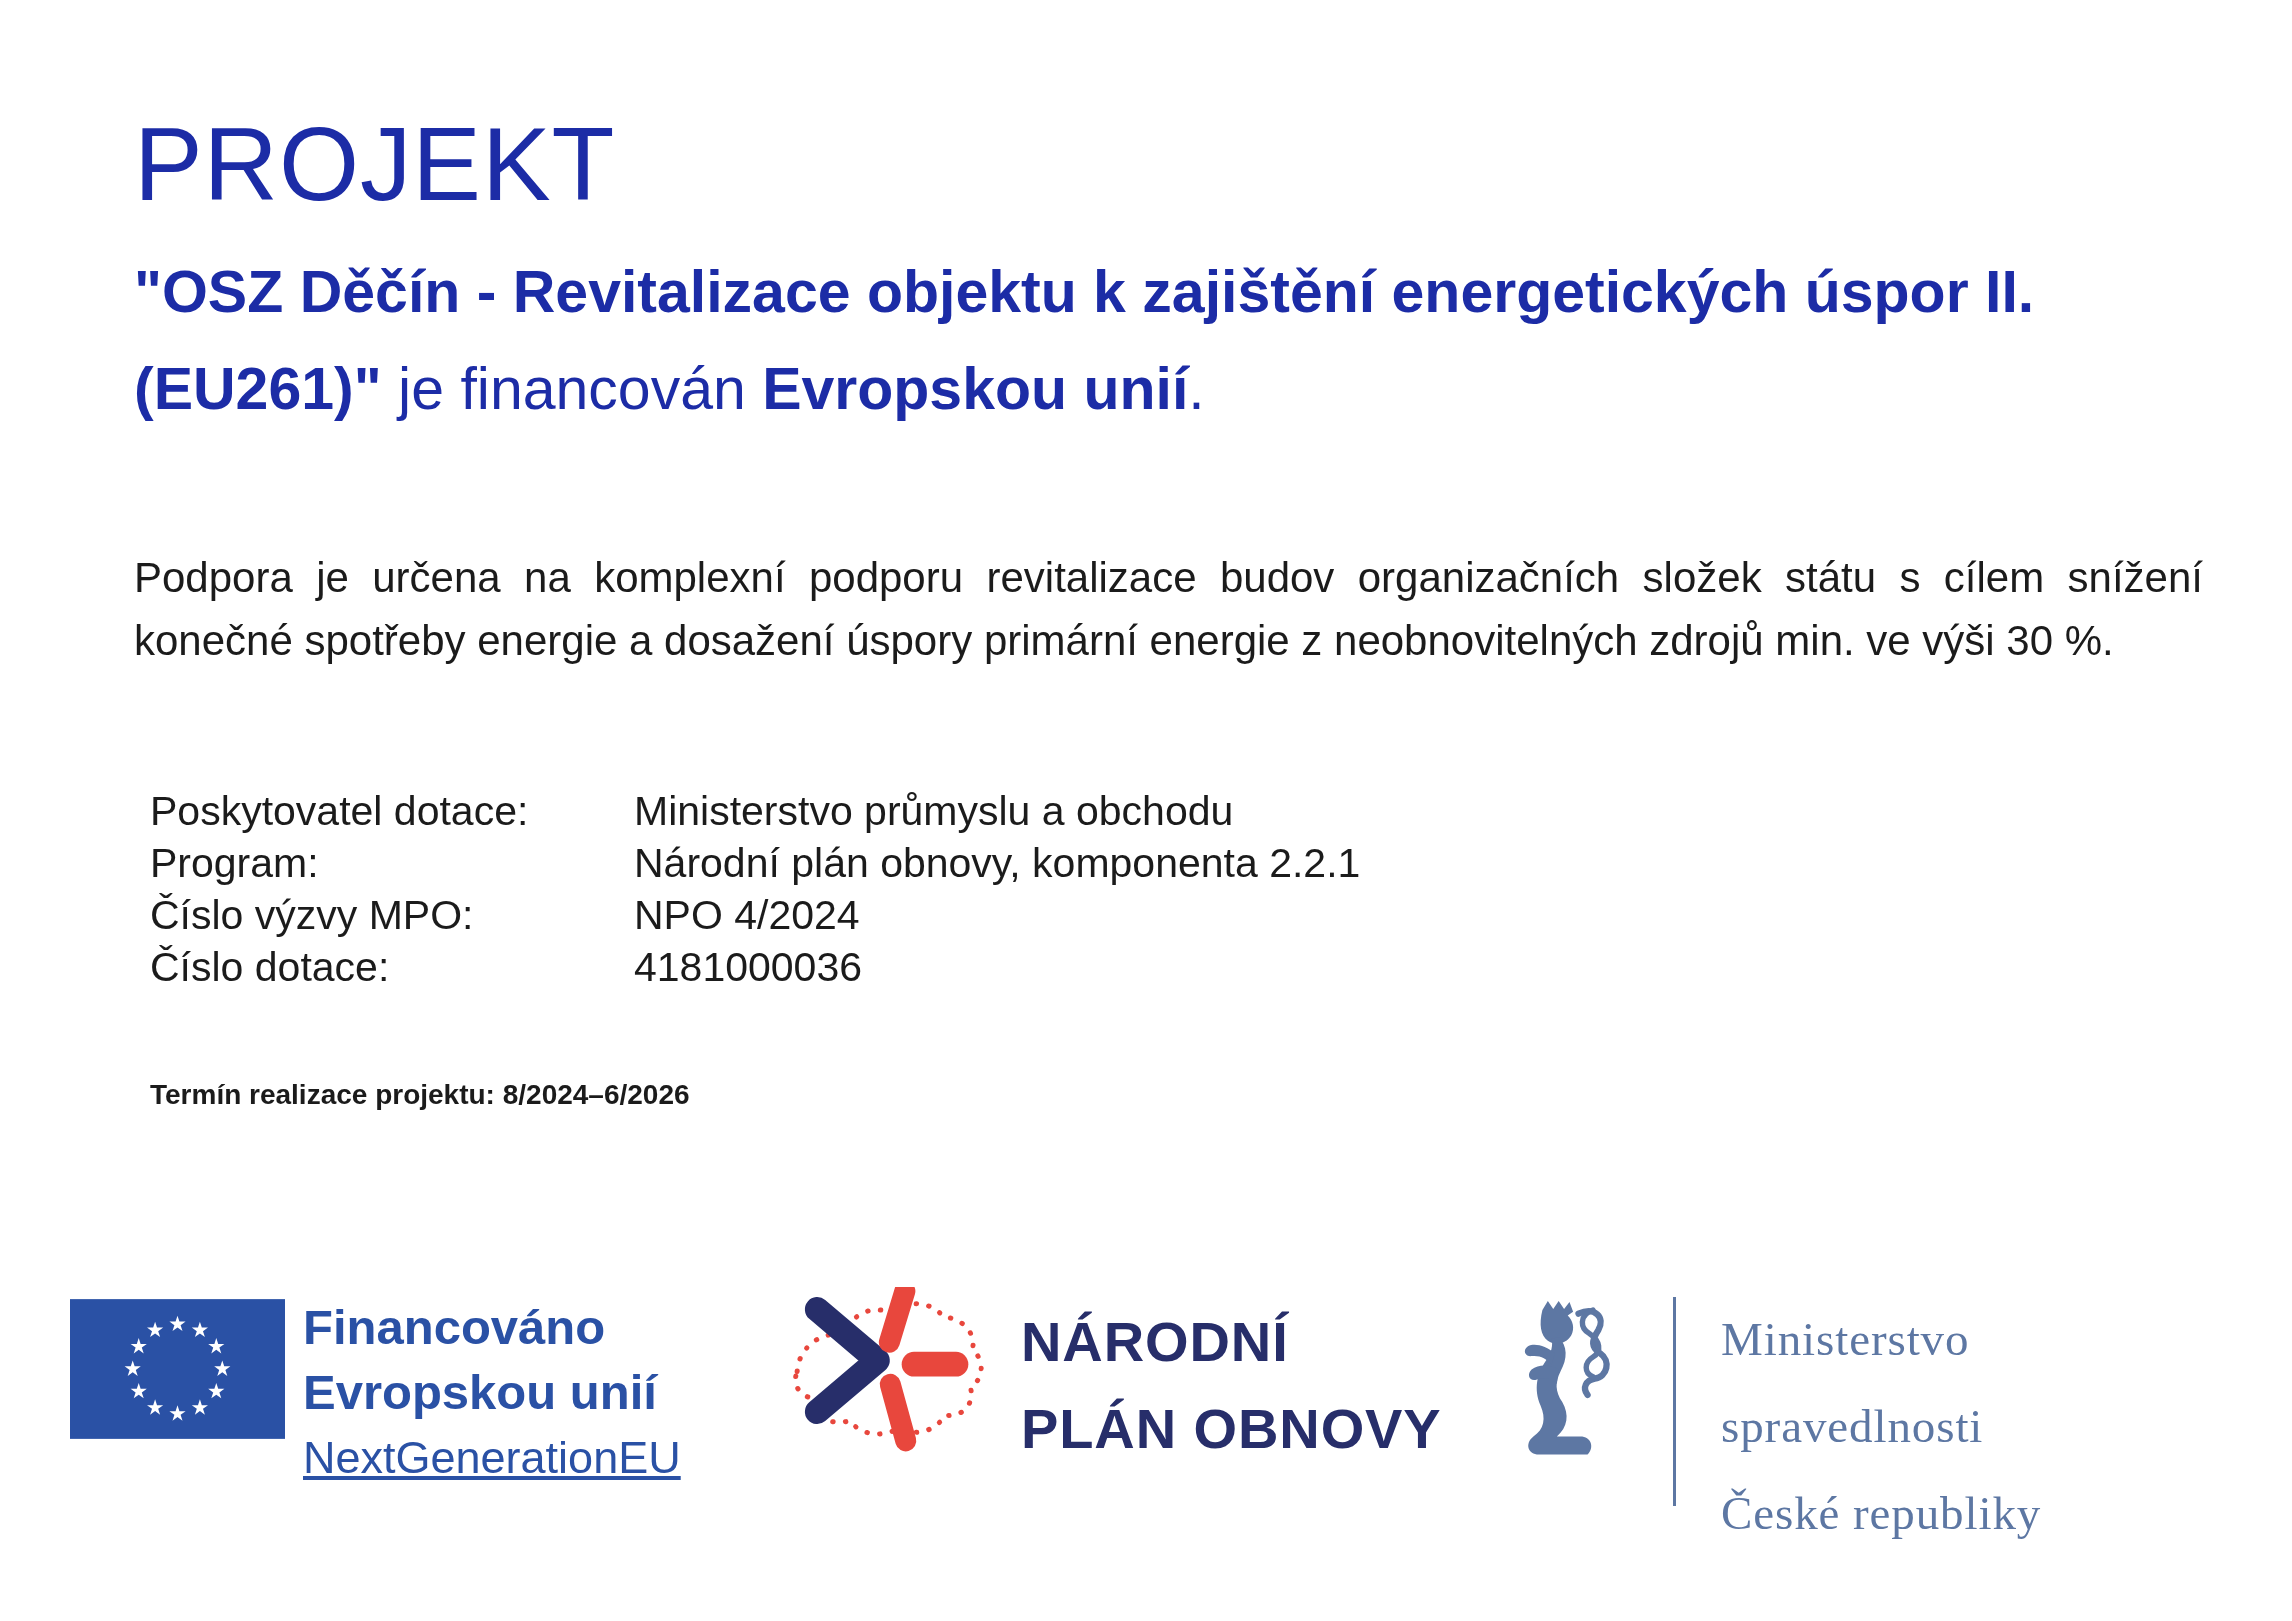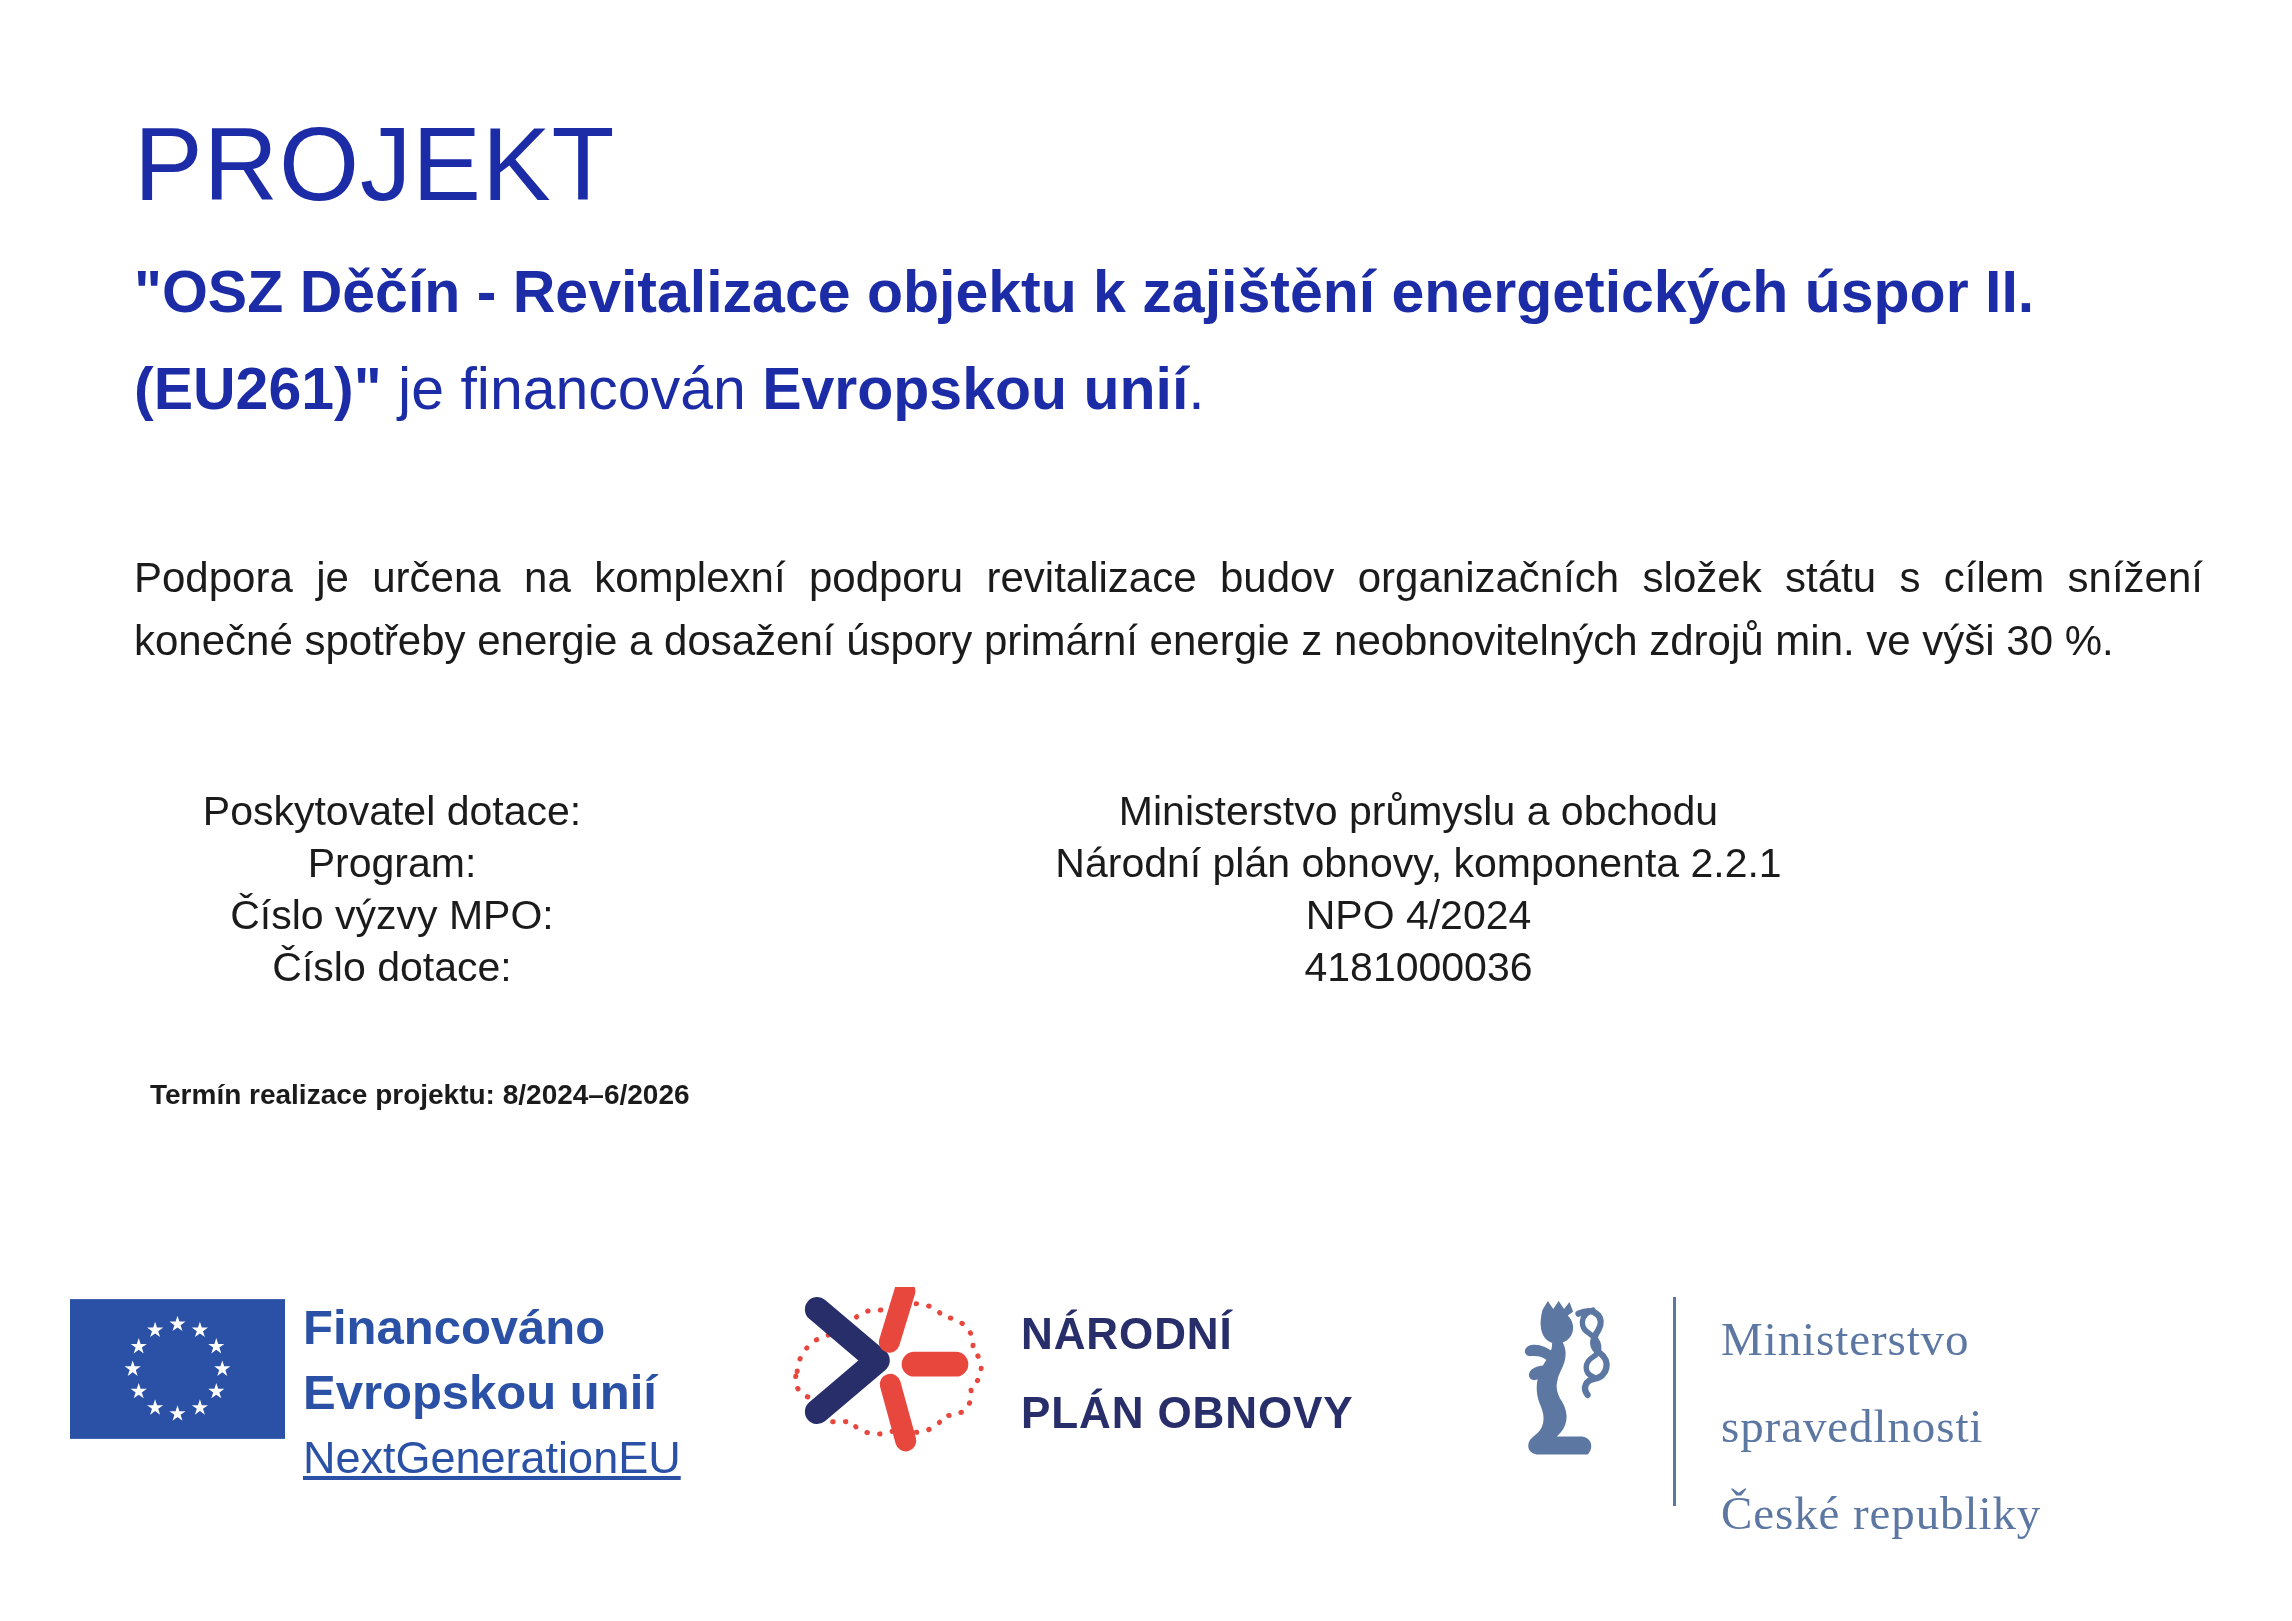--- a/index.html
+++ b/index.html
@@ -33,21 +33,21 @@
   .subtitle .b{font-weight:700;}
 
   .body-text{
     position:absolute;left:134px;top:546px;width:2069px;
     font-size:42px;line-height:63px;text-align:justify;
     color:var(--text-black);
   }
 
   .details{
     position:absolute;left:134px;top:785px;width:2069px;
-    padding-left:16px;font-size:41px;color:var(--text-black);text-align:center;
+    padding-left:16px;font-size:41px;color:var(--text-black);
   }
   .details .row{display:flex;height:52px;line-height:52px;}
   .details .label{width:484px;flex:0 0 484px;}
   .details .value{flex:1;}
 
   .term{
     position:absolute;left:150px;top:1079px;
     font-size:28px;font-weight:700;color:var(--text-black);
   }
 
@@ -58,21 +58,21 @@
   .eu-flag-bg{fill:var(--eu-blue);}
   .eu-text{left:303px;top:8px;color:var(--eu-blue);}
   .eu-line{font-size:49px;font-weight:700;line-height:65px;}
   .eu-line.light{font-size:45px;font-weight:400;text-decoration:underline;}
 
   .npo-icon{left:788px;top:0;}
   .npo-stroke-navy{stroke:var(--npo-navy);fill:none;stroke-linecap:round;stroke-linejoin:round;}
   .npo-stroke-red{stroke:var(--npo-red);fill:none;stroke-linecap:round;}
   .npo-dots{stroke:var(--npo-red);fill:none;stroke-linecap:round;stroke-dasharray:0.5 13.5;}
   .npo-text{left:1021px;top:7.2px;color:var(--npo-navy);}
-  .npo-line{font-size:44px;font-weight:800;line-height:79px;letter-spacing:0.9px;}
+  .npo-line{font-size:56px;font-weight:800;line-height:79px;letter-spacing:0.9px;margin-top:8px;}
 
   .msp-lion{left:1515px;top:14.3px;}
   .lion-fill{fill:var(--ministry-slate);}
   .lion-stroke{stroke:var(--ministry-slate);fill:none;stroke-linecap:round;}
   .msp-divider{left:1673px;top:9.9px;width:2.7px;height:209px;background:var(--ministry-slate);}
   .msp-text{
     left:1721px;top:9px;color:var(--ministry-slate);
     font-family:"Liberation Serif","DejaVu Serif",serif;
   }
   .msp-line{font-size:47px;line-height:87px;letter-spacing:0.9px;}

